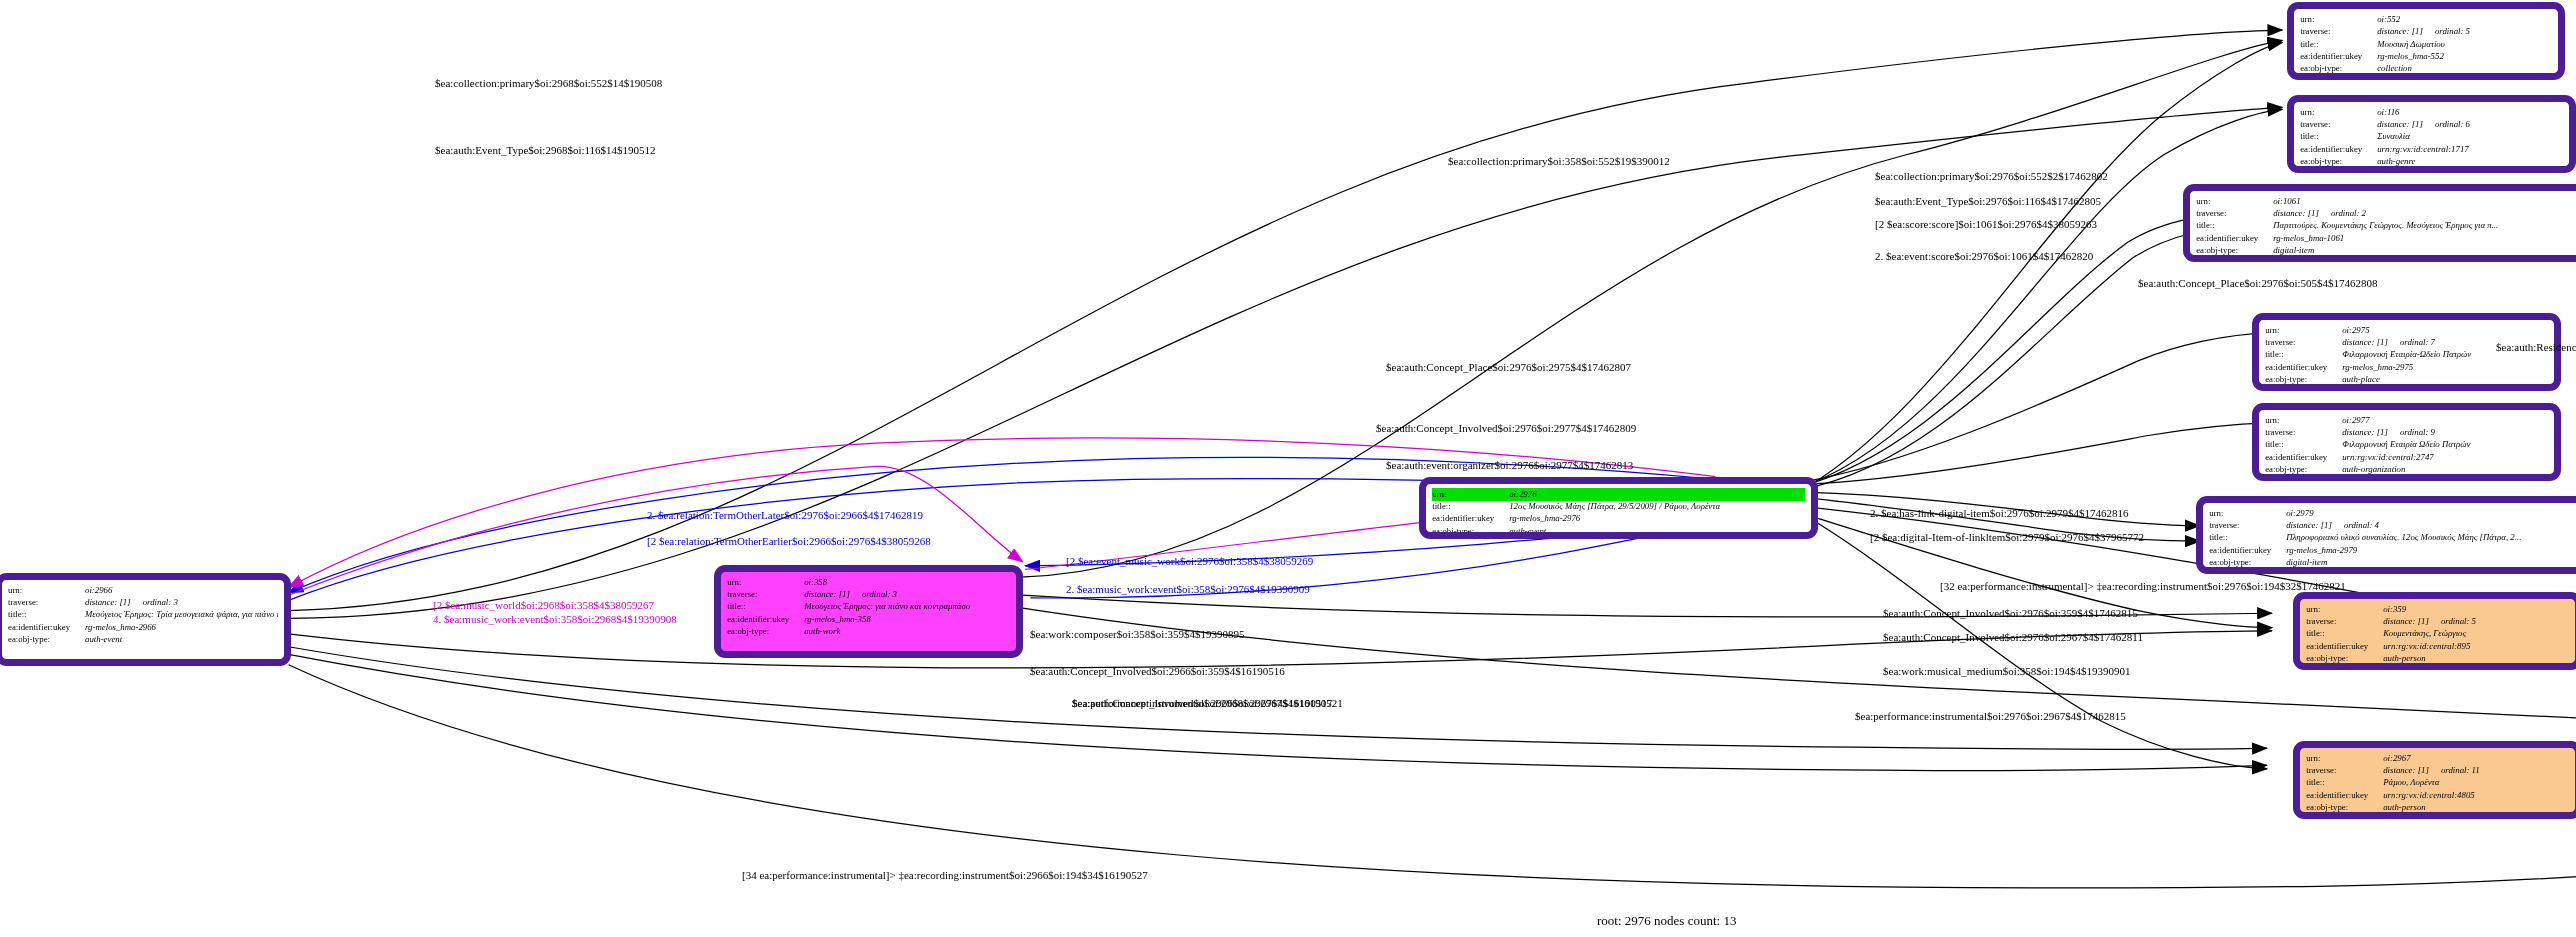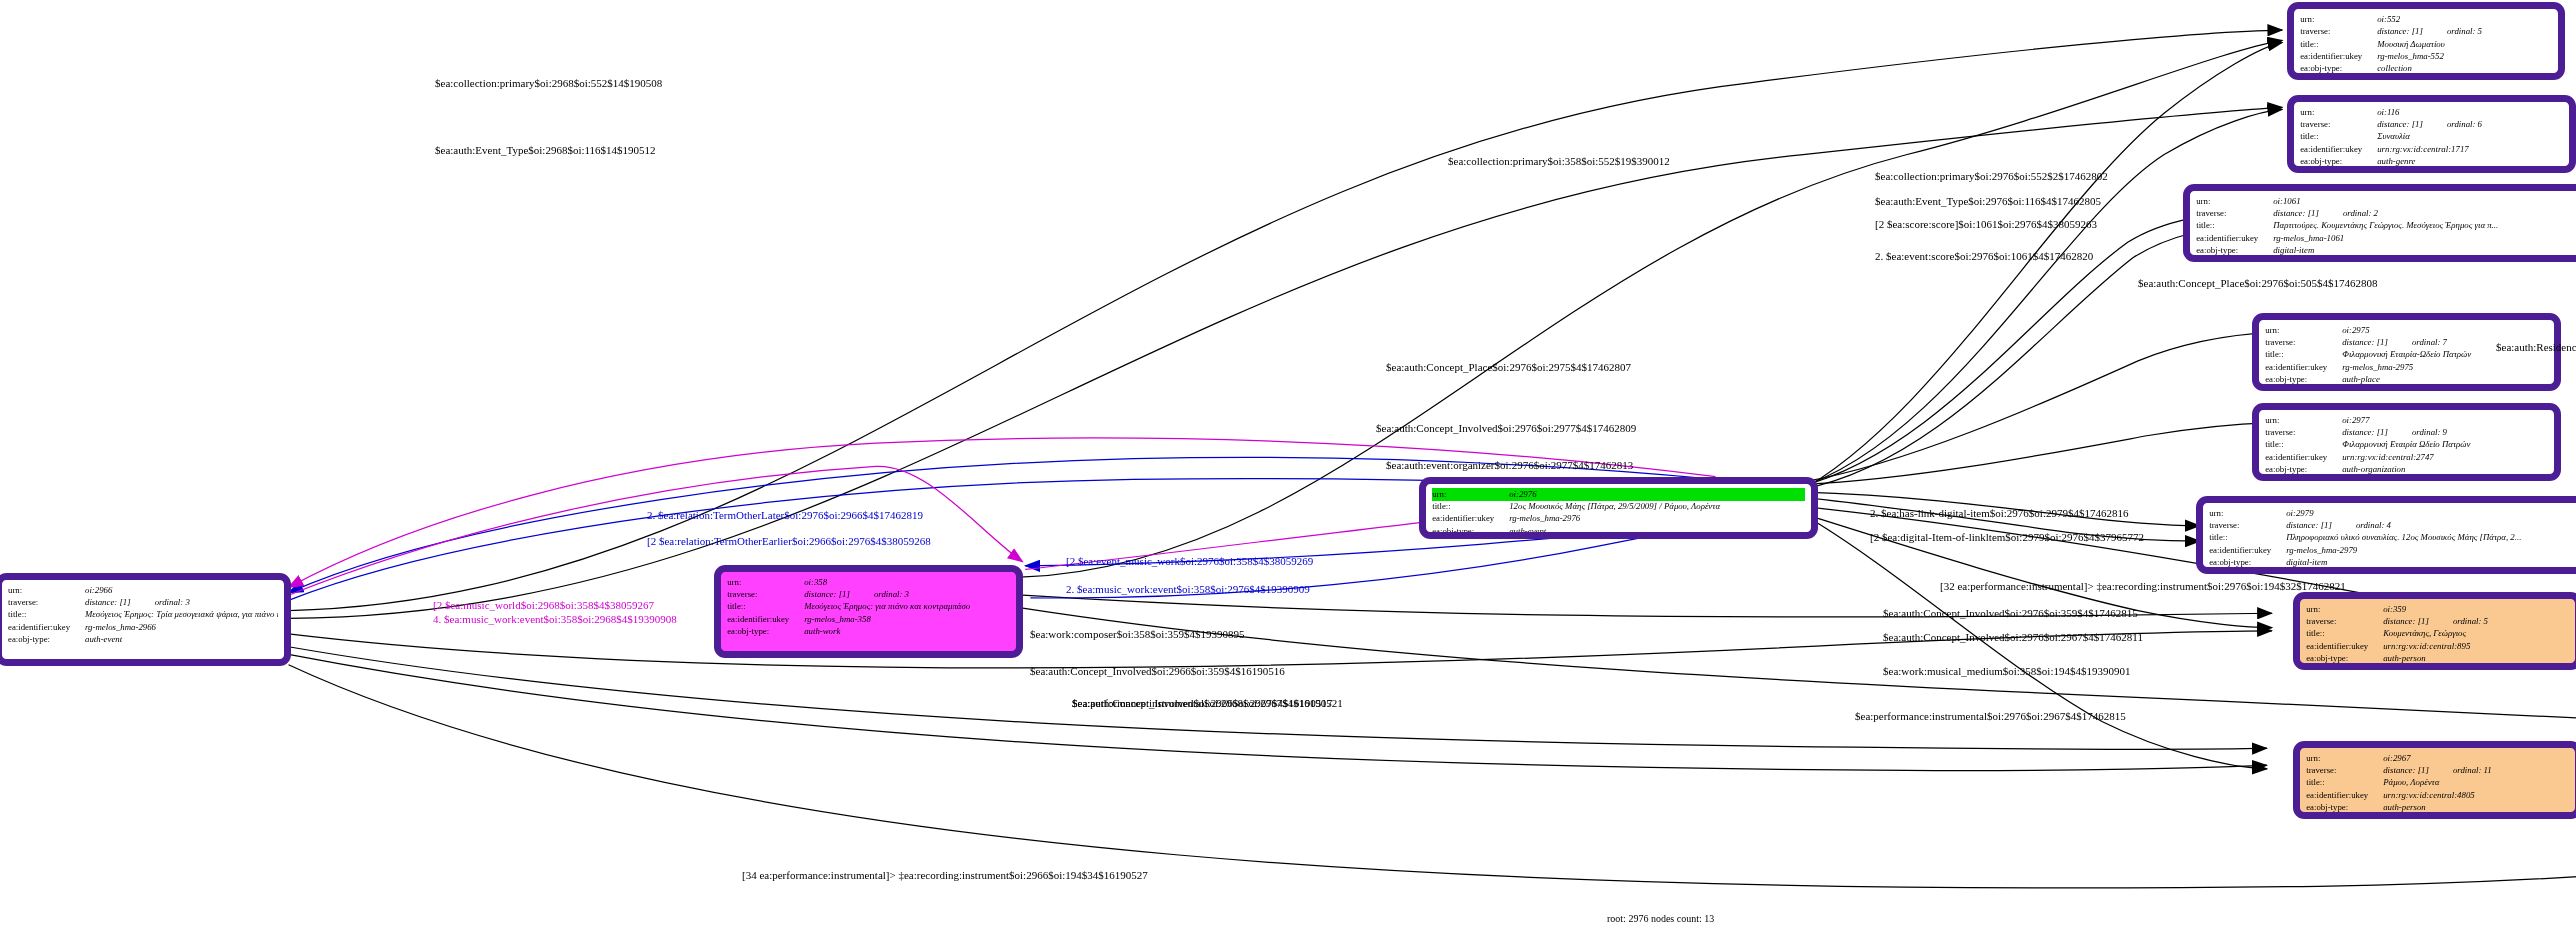--- a/index.html
+++ b/index.html
@@ -30,38 +30,37 @@
     font-size:8.8px;
     line-height:1.30;
     white-space:nowrap;
     overflow:hidden;
     vertical-align:top;
   }
   .k{width:77px;padding-right:3.1px;}
   .v{width:auto;font-style:italic;}
   .hl .k,.hl .v{background:#00e000;}
 
-  .trav .dist{display:inline-block;margin-right:24px;}
+  .trav .dist{display:inline-block;margin-right:12px;}
 
   .elabel{
     position:absolute;
     font-size:11px;
     line-height:1.1;
     white-space:nowrap;
     color:#000;
     background:transparent;
   }
   .elabel.blue{color:#0000d0;}
   .elabel.magenta{color:#d000d0;}
 
   .caption{
     position:absolute;
-    font-size:10px;
+    font-size:13px;
     white-space:nowrap;
-    margin-left:10px;
   }
 </style>
 </head>
 <body>
 
 <div id="canvas">
 
   <svg id="edges" viewBox="0 0 6520 1820">
     <defs>
       <marker id="ah" markerWidth="13" markerHeight="10" refX="12" refY="5" orient="auto">

